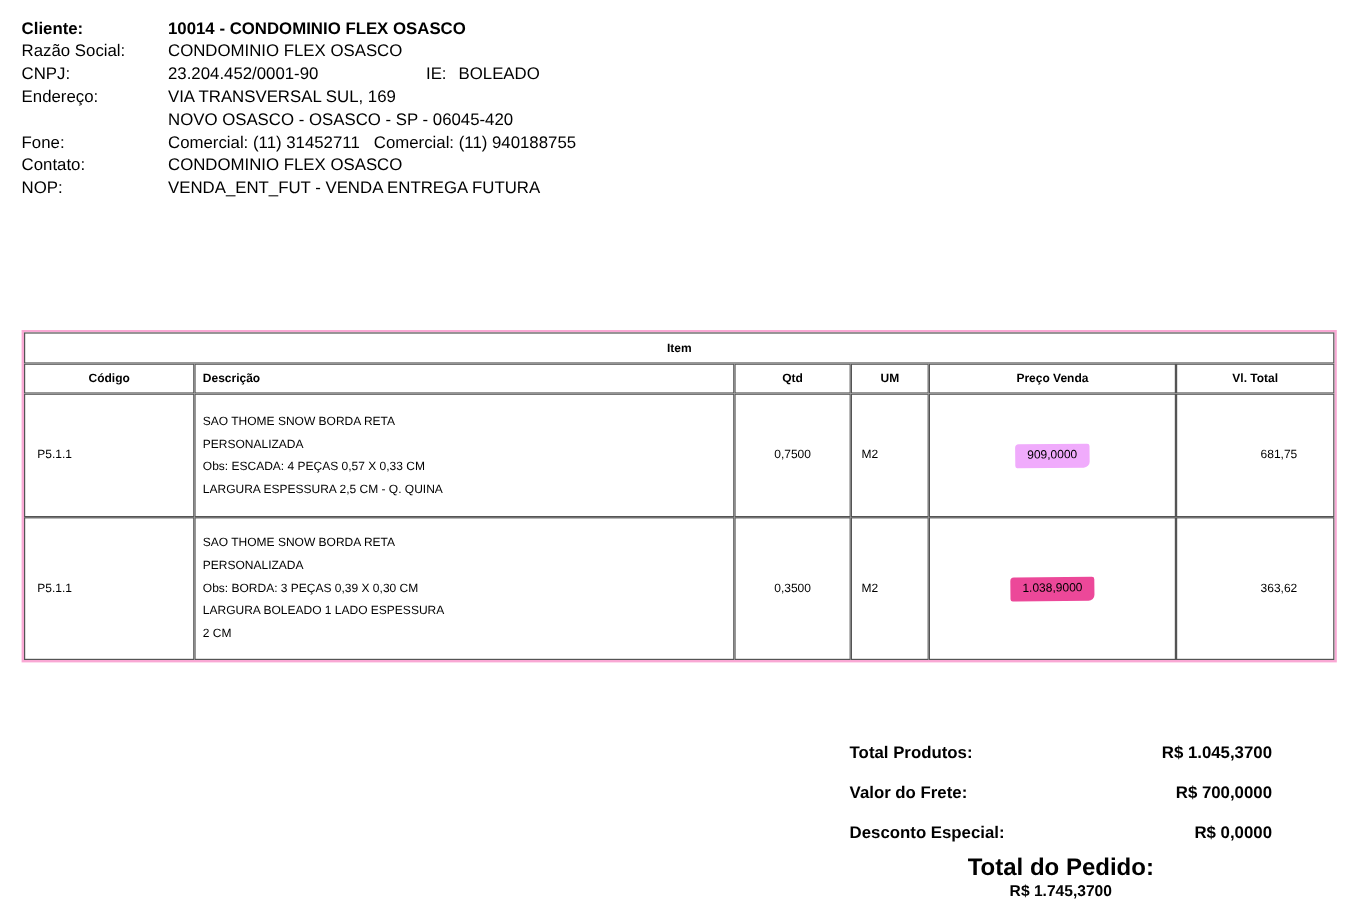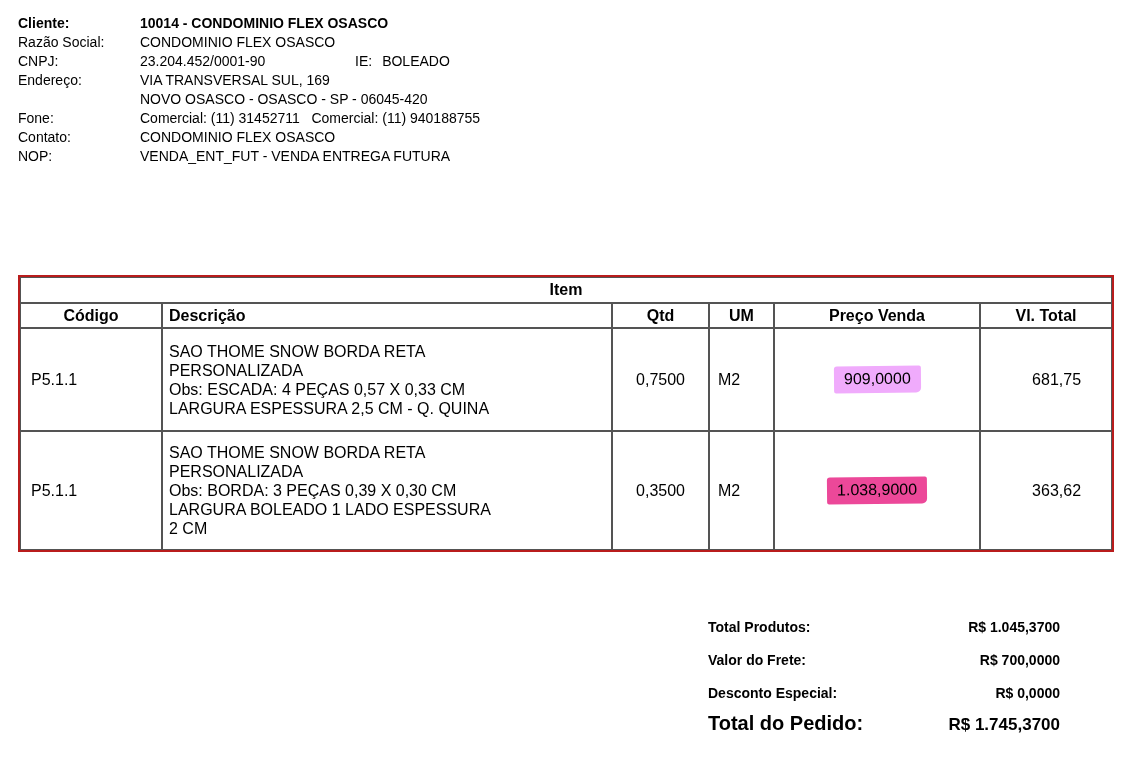--- a/index.html
+++ b/index.html
@@ -16,21 +16,21 @@
   .info-label { width:122px; flex:0 0 122px; }
   .info-value { white-space:pre; }
   .bold { font-weight:bold; }
   .cnpj-value { display:inline-block; width:215px; }
   .ie-label { margin-right:10px; }
 
   
   .items {
     position:absolute; left:18px; top:275px; width:1092px;
     border-collapse:separate; border-spacing:0; table-layout:fixed;
-    border:2px solid #b91c1c; font-size:16px;
+    border:2px solid #f9a8d4; font-size:10px;
   }
   .items th, .items td { border:1px solid #545454; padding:0; vertical-align:middle; background:#fff; }
   .items th { font-weight:bold; text-align:center; }
   th.group-header { height:24px; }
   tr.cols th { height:23px; }
   th.h-desc { text-align:left; padding-left:6px; }
   tr.row-1 { height:103px; }
   tr.row-2 { height:119px; }
   td.codigo { padding-left:10px; }
   td.desc { padding-left:6px; white-space:pre-line; line-height:19px; }
@@ -44,23 +44,23 @@
     transform:rotate(-0.6deg);
     background:#F3E10F;
   }
 
   
   .totals { position:absolute; left:708px; top:610px; width:352px; }
   .t-row {
     display:flex; justify-content:space-between; align-items:center;
     height:33px; font-size:14px; font-weight:bold; white-space:pre;
   }
-  .t-grand { display:flex; justify-content:space-between; align-items:flex-end; margin-top:3px; white-space:pre; }
+  .t-grand { display:flex; justify-content:space-between; align-items:center; margin-top:3px; white-space:pre;flex-direction:column; }
   .g-label { font-size:20px; font-weight:bold; }
-  .g-value { font-size:17px; font-weight:bold; }
+  .g-value { font-size:13px; font-weight:bold; }
 </style>
 </head>
 <body>
 
 <div class="page">
 
   <div class="info-block">
     <div class="info-row">
       <span class="info-label bold">Cliente:</span>
       <span class="info-value bold">10014 - CONDOMINIO FLEX OSASCO</span>

